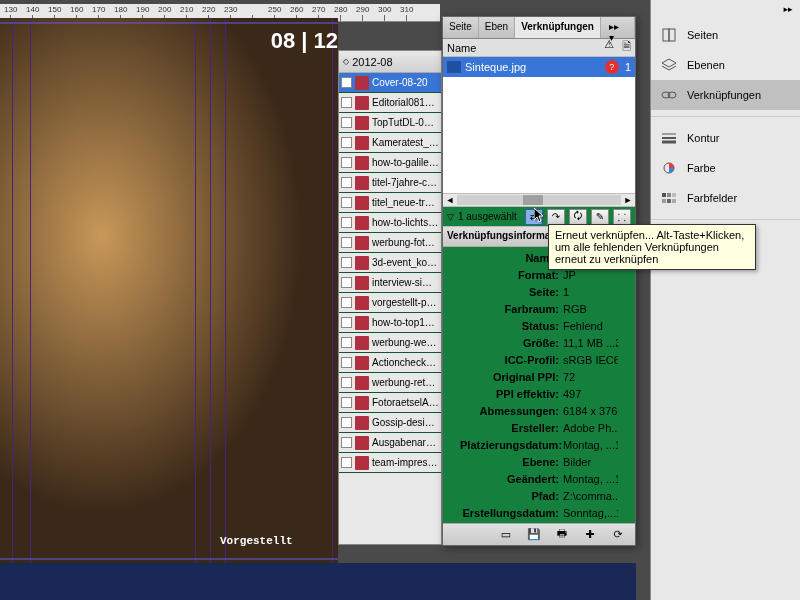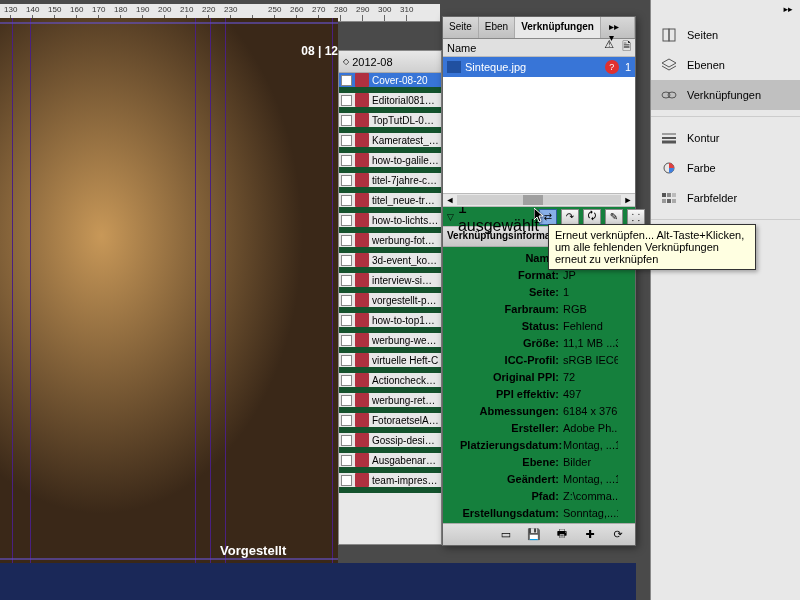--- a/index.html
+++ b/index.html
@@ -7,28 +7,28 @@
 
 .ruler-h { position: absolute; top: 4px; left: 0; width: 440px; height: 18px; background: #e8e8e8; border-bottom: 1px solid #888; font-size: 8px; overflow: hidden; }
 .ruler-h span { position: absolute; top: 1px; font-size: 8px; color: #333; }
 .ruler-tick { position: absolute; bottom: 0; width: 1px; height: 6px; background: #666; }
 
 .canvas { position: absolute; top: 18px; left: 0; width: 338px; height: 545px; background: linear-gradient(135deg, #3a3832 0%, #5a4a38 30%, #7a6850 50%, #4a3828 80%); overflow: hidden; }
 .canvas-img { position: absolute; inset: 0; background: radial-gradient(ellipse at 30% 40%, #c89858 0%, #3a2818 60%), linear-gradient(180deg, #686050 0%, #2a1808 100%); }
 .guide-v { position: absolute; top: 0; bottom: 0; width: 1px; background: #4a2080; }
 .title-block { position: absolute; top: 10px; right: 0; width: 120px; }
 .title-main { color: #fff; font-size: 18px; font-weight: bold; font-style: italic; text-align: right; }
-.title-sub { color: #fff; font-size: 12px; font-weight: bold; text-align: right; margin-top: 16px; }
+.title-sub { color: #fff; font-size: 22px; font-weight: bold; text-align: right; }
 .hr-line { position: absolute; left: 0; right: 0; height: 2px; background: rgba(100,80,200,0.6); }
-.vorgestellt { position: absolute; bottom: 5px; left: 220px; color: #fff; font-size: 13px; font-weight: bold; }
+.vorgestellt { position: absolute; bottom: 16px; left: 220px; color: #fff; font-size: 11px; font-weight: bold; font-family: Liberation Mono, monospace; }
 
 .book-panel { position: absolute; top: 50px; left: 338px; width: 104px; height: 495px; background: #e8e8e8; border: 1px solid #888; }
 .book-header { height: 22px; background: linear-gradient(#e8e8e8,#d0d0d0); border-bottom: 1px solid #aaa; display: flex; align-items: center; padding: 0 4px; font-size: 10px; }
 .book-header .tri { margin-right: 3px; font-size: 8px; }
-.book-row { display: flex; align-items: center; height: 20px; padding: 0 2px; border-bottom: 6px solid #14532d; }
+.book-row { display: flex; align-items: center; height: 20px; padding: 0 2px; border-bottom: 1px solid #14532d; }
 .book-row.selected { background: #3875d7; color: #fff; }
 .book-cb { width: 11px; height: 11px; border: 1px solid #888; background: #fff; margin-right: 3px; flex-shrink: 0; }
 .book-icon { width: 14px; height: 14px; background: #b03040; margin-right: 3px; flex-shrink: 0; border-radius: 1px; }
 .book-name { font-size: 10px; white-space: nowrap; overflow: hidden; text-overflow: ellipsis; }
 
 .links-panel { position: absolute; top: 16px; left: 442px; width: 194px; height: 530px; background: #15803d; border: 1px solid #666; box-shadow: 2px 2px 8px rgba(0,0,0,0.4); }
 .links-tabs { height: 22px; background: linear-gradient(#d8d8d8,#c0c0c0); display: flex; border-bottom: 1px solid #888; }
 .links-tab { padding: 4px 6px; font-size: 10px; border-right: 1px solid #aaa; cursor: pointer; }
 .links-tab.active { background: #e8e8e8; font-weight: bold; }
 .links-tab.menu { margin-left: auto; padding: 4px 8px; }
@@ -37,21 +37,21 @@
 .links-row { height: 20px; background: #3875d7; color: #fff; display: flex; align-items: center; padding: 0 4px; }
 .links-row .fileicon { width: 14px; height: 12px; background: #2050a0; margin-right: 4px; }
 .links-row .warn { margin-left: auto; width: 14px; height: 14px; background: #e03030; border-radius: 50%; color: #fff; text-align: center; font-size: 9px; line-height: 14px; }
 .links-row .page { margin-left: 6px; }
 .links-body { height: 116px; background: #fff; }
 .links-scroll { height: 14px; background: #e8e8e8; border-top: 1px solid #bbb; border-bottom: 1px solid #bbb; position: relative; display: flex; align-items: center; }
 .links-scroll .arrow { width: 14px; text-align: center; font-size: 9px; cursor: pointer; }
 .links-scroll .track { flex: 1; height: 10px; background: #d0d0d0; position: relative; }
 .links-scroll .thumb { position: absolute; left: 40%; width: 20px; height: 10px; background: #a0a0a0; }
 .links-status { height: 20px; display: flex; align-items: center; padding: 0 4px; border-bottom: 1px solid #bbb; }
-.links-status .sel { font-size: 16px; }
+.links-status .sel { font-size: 10px; }
 .links-status .icons { margin-left: auto; display: flex; gap: 4px; }
 .links-status .ibtn { width: 18px; height: 16px; background: linear-gradient(#f8f8f8,#d0d0d0); border: 1px solid #888; display: flex; align-items: center; justify-content: center; font-size: 10px; cursor: pointer; }
 .links-status .ibtn.active { background: #88b0e8; border-color: #3060a0; }
 .cursor-arrow { position: absolute; top: 208px; left: 534px; width: 12px; height: 16px; z-index: 100; }
 .cursor-arrow svg { filter: drop-shadow(1px 1px 1px rgba(0,0,0,0.5)); }
 
 .info-header { height: 20px; background: linear-gradient(#e0e0e0,#c8c8c8); padding: 3px 4px; font-size: 10px; font-weight: bold; border-bottom: 1px solid #aaa; }
 .info-body { padding: 2px 17px; }
 .info-row { display: flex; height: 17px; align-items: center; font-size: 10px; }
 .info-label { width: 103px; text-align: right; font-weight: bold; padding-right: 4px; }
@@ -207,25 +207,20 @@
         <span class="book-name">how-to-top10-cs</span>
       </div>
       <div class="book-row">
         <div class="book-cb"></div>
         <div class="book-icon"></div>
         <span class="book-name">werbung-webtra</span>
       </div>
       <div class="book-row">
         <div class="book-cb"></div>
         <div class="book-icon"></div>
-        <span class="book-name">virtuelle Heft-C</span>
-      </div>
-      <div class="book-row">
-        <div class="book-cb"></div>
-        <div class="book-icon"></div>
         <span class="book-name">Actioncheck_08</span>
       </div>
       <div class="book-row">
         <div class="book-cb"></div>
         <div class="book-icon"></div>
         <span class="book-name">werbung-retusc</span>
       </div>
       <div class="book-row">
         <div class="book-cb"></div>
         <div class="book-icon"></div>

